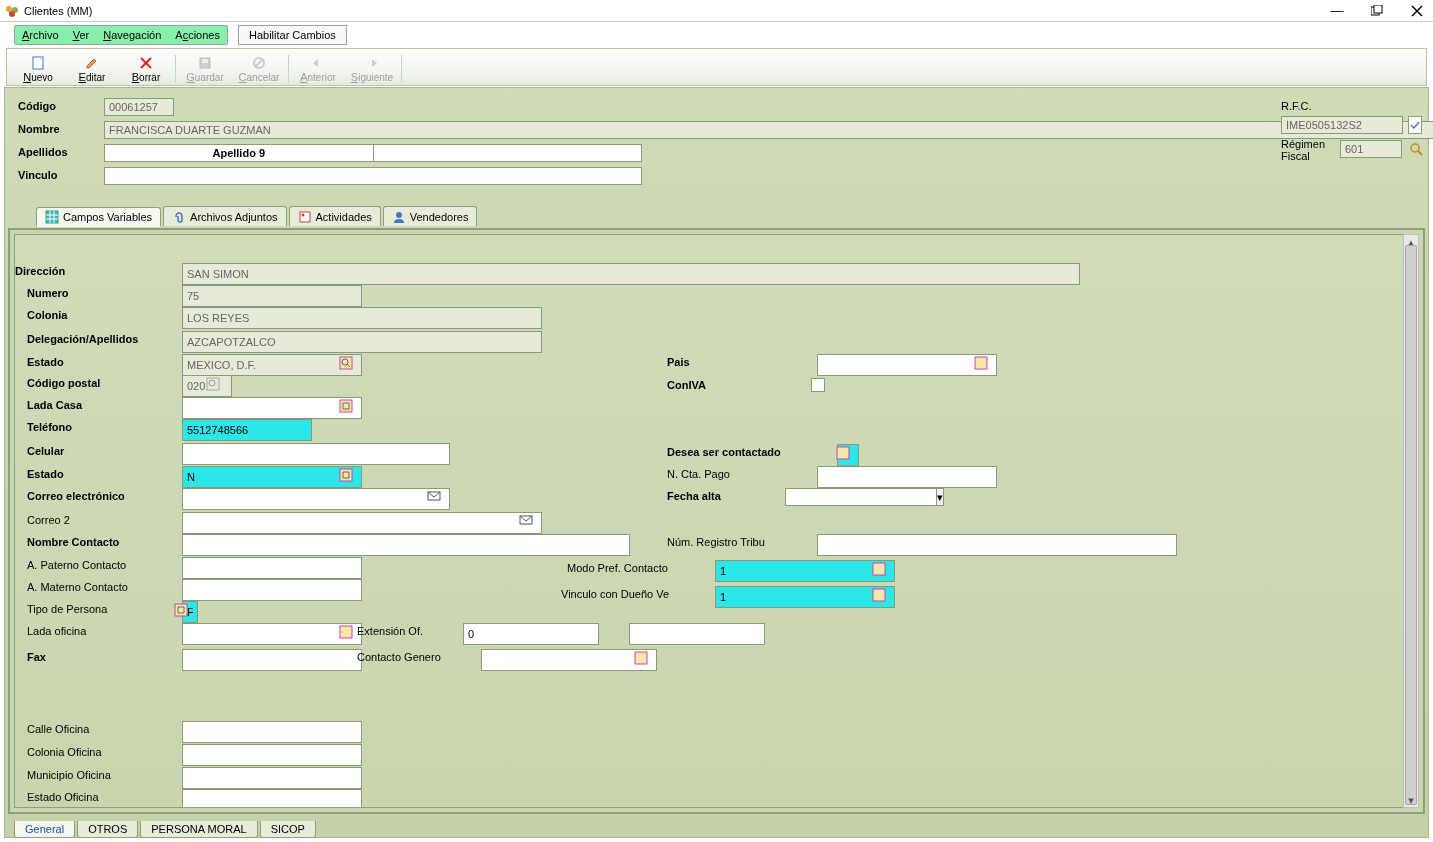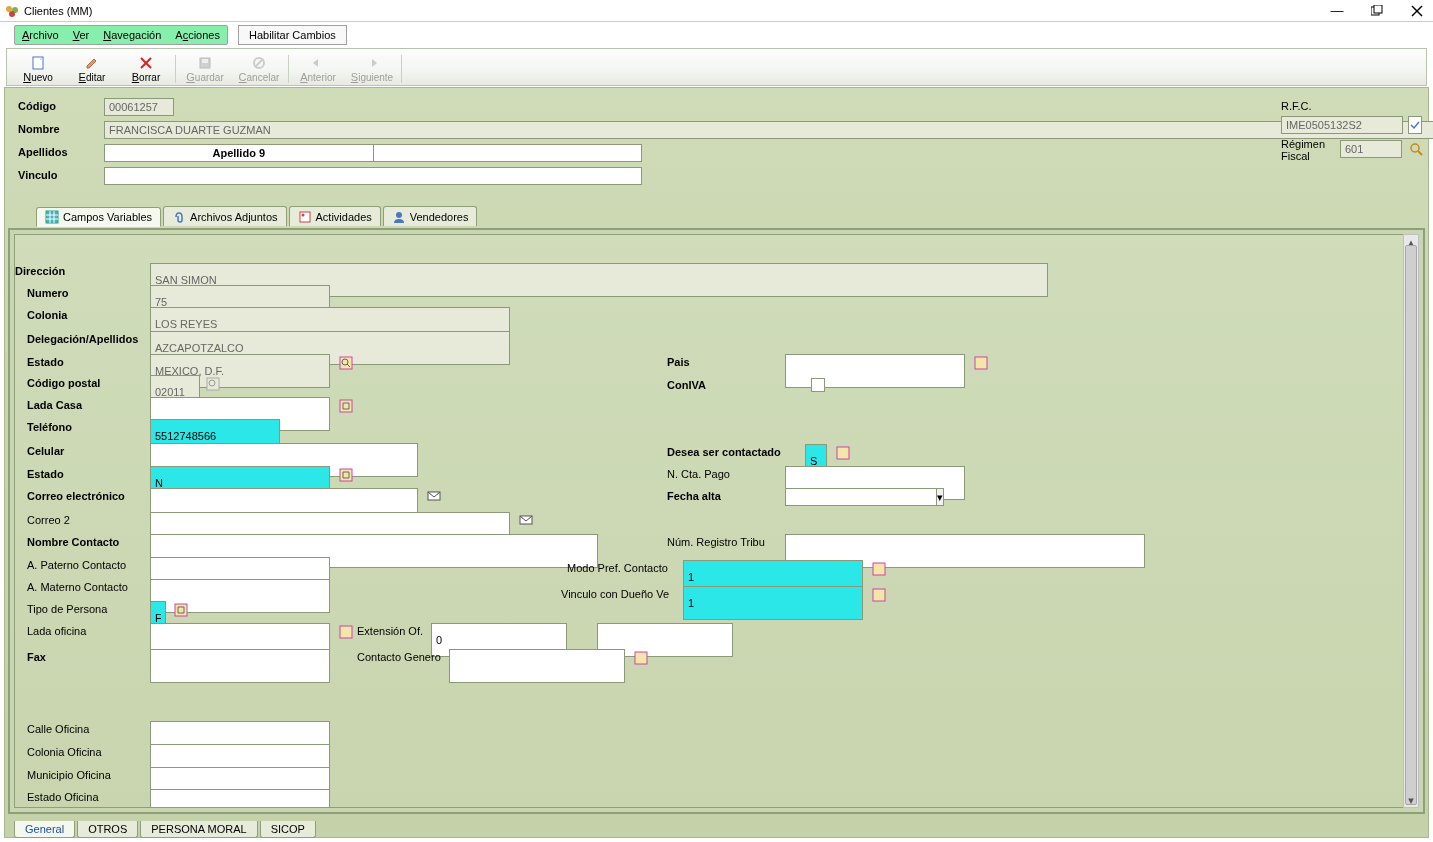--- a/index.html
+++ b/index.html
@@ -47,21 +47,21 @@
 
 .form-panel { position:absolute; top:228px; left:8px; right:8px; bottom:28px; border:2px solid #8fa079; background:#cad6b2; }
 .form-inner { position:absolute; top:4px; left:4px; right:4px; bottom:4px; border:1px solid #8fa079; background:linear-gradient(#d0dcba,#c8d5ae); overflow:hidden; }
 .scrollbar-v { position:absolute; top:4px; right:4px; bottom:4px; width:16px; background:#e8e8e8; border:1px solid #c0c0c0; }
 .scrollbar-v .thumb { position:absolute; top:10px; left:1px; right:1px; height:560px; background:#cfcfcf; border:1px solid #a8a8a8; border-radius:2px;}
 .scrollbar-v .arrow { position:absolute; left:0;right:0;height:14px; display:flex; align-items:center;justify-content:center; color:#555;}
 .scrollbar-v .arrow.up{top:0;} .scrollbar-v .arrow.down{bottom:0;}
 
 .flabel { position:absolute; color:#000; }
 .flabel.bold { font-weight:bold; }
-.finput { position:absolute; border:1px solid #8a9a78; background:#e7ead8; color:#666; padding:16px 4px; height:22px;}
+.finput { position:absolute; border:1px solid #8a9a78; background:#e7ead8; color:#666; padding:10px 4px; height:22px;margin-left:32px;}
 .finput.white { background:#fff; color:#000;}
 .finput.cyan { background:#2be7e7; color:#000;}
 .checkbox-box { position:absolute; width:14px; height:14px; background:#fff; border:1px solid #8a9a78;}
 .combo { position:absolute; display:flex; }
 .combo input { border:1px solid #8a9a78; background:#fff; height:18px; padding:2px 4px; flex:1;}
 .combo .cbtn { width:16px; height:18px; border:1px solid #8a9a78; border-left:0; background:#f2f2f2; display:flex;align-items:center;justify-content:center;}
 
 
 .bottom-tabs { position:absolute; left:14px; bottom:4px; display:flex; }
 .bottom-tabs .btab { border:1px solid #8fa079; padding:2px 10px; background:#e6ecd9; margin-right:2px; border-top:none; border-bottom-left-radius:3px; border-bottom-right-radius:3px;}

